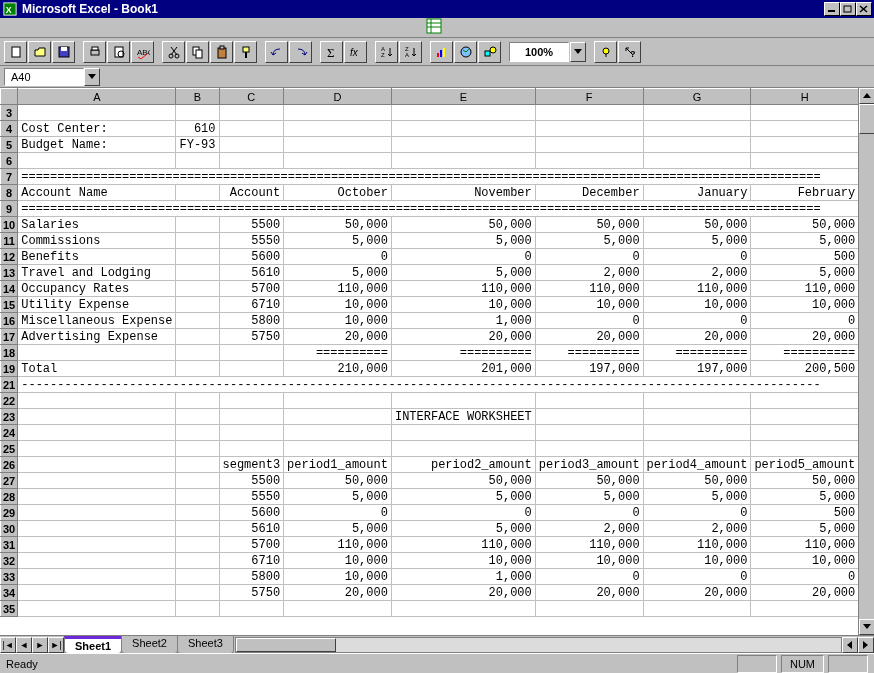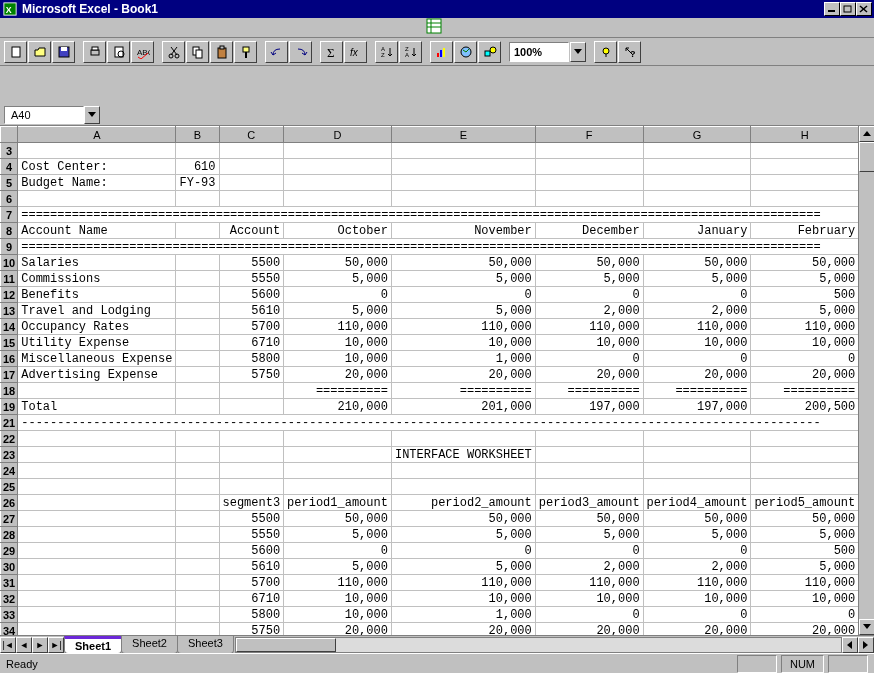--- a/index.html
+++ b/index.html
@@ -96,39 +96,38 @@
   font-size: 12px;
 }
 .tool-gap { width: 6px; }
 .zoom-box {
   width: 60px; height: 20px;
   background: white;
   border: 1px solid;
   border-color: #808080 #fff #fff #808080;
   display: flex;
   align-items: center;
-  padding: 0 4px;
+  padding: 0 15px;
   font-weight: bold;
 }
 .zoom-drop {
   width: 16px; height: 20px;
   background: #c0c0c0;
   border: 1px solid;
   border-color: #fff #404040 #404040 #fff;
   display: flex; align-items: center; justify-content: center;
   cursor: pointer;
 }
 .formula-bar {
   height: 22px;
   background: #c0c0c0;
   display: flex;
   align-items: center;
   padding: 2px 4px;
   border-bottom: 1px solid #808080;
-  margin-top: 38px;
 }
 .name-box {
   width: 80px; height: 18px;
   background: white;
   border: 1px solid;
   border-color: #808080 #fff #fff #808080;
   display: flex;
   align-items: center;
   padding: 0 6px;
 }

